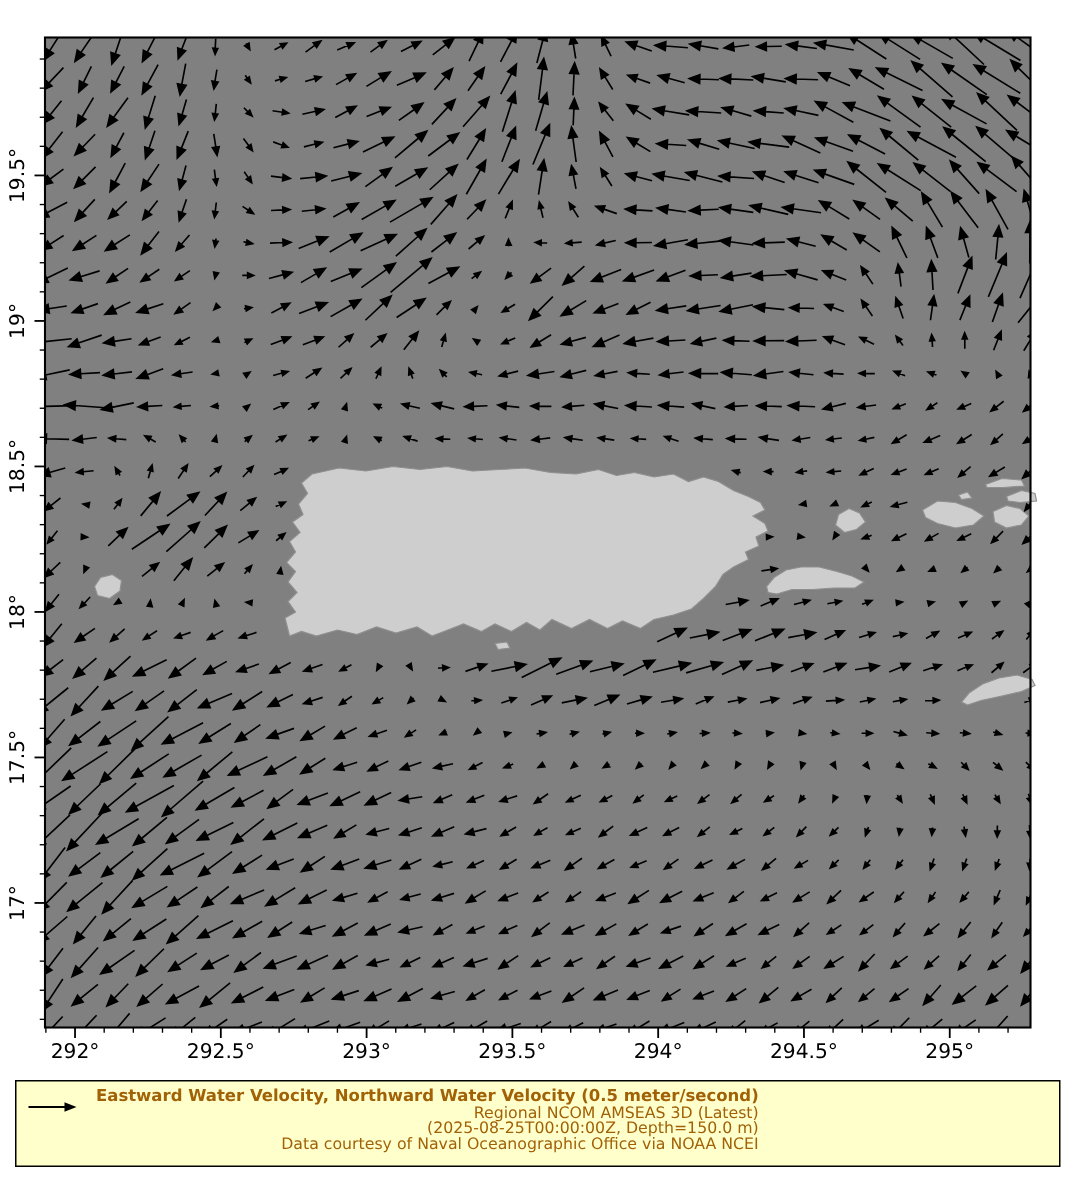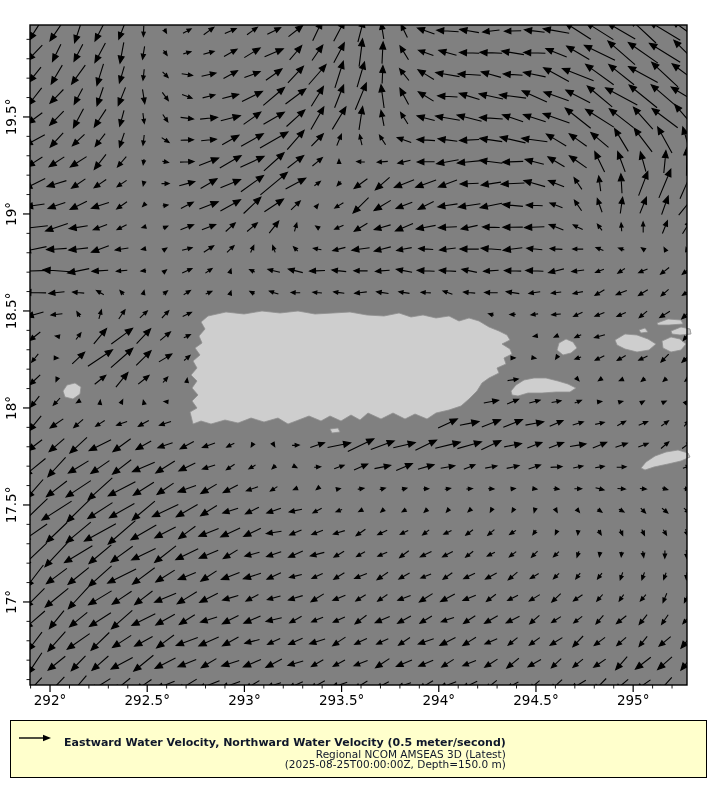--- a/index.html
+++ b/index.html
@@ -2,21 +2,21 @@
 <html><head>
 <meta charset="utf-8">
 <style>
   html,body{margin:0;padding:0;width:720px;height:800px;background:#fff;overflow:hidden;}
   body{font-family:"DejaVu Sans","Liberation Sans",sans-serif;}
   #stage{position:relative;width:720px;height:800px;background:#fff;}
   #plot-svg{position:absolute;left:0;top:0;}
   .legend{position:absolute;left:10px;top:720px;width:697px;height:58px;background:#ffffcc;
           border:1.4px solid #000;box-sizing:border-box;display:flex;align-items:flex-start;}
   .legend-arrow-wrap{flex:0 0 46px;padding-top:7px;padding-left:7px;}
-  .legend-text{padding-top:16px;color:#0f172a;}
+  .legend-text{padding-top:4px;color:#a16207;}
   .legend-text .l1{font-size:11px;font-weight:bold;line-height:11.5px;}
   .legend-text .ln{font-size:10.5px;line-height:10.8px;text-align:right;}
 </style>
 </head>
 <body>
 
 <div id="stage">
   <svg id="plot-svg" width="720" height="800">
       <rect x="30" y="25" width="657" height="660" fill="#808080"></rect>
       <path d="M208,316L226,312L244,314L262,311L280,313L298,311L315,314L333,313L350,312L367,315L384,316L399,313L411,317L423,315L436,318L449,316L459,321L469,318L479,321L489,327L499,331L507,335L510,340L502,344L510,349L512,354L504,358L506,364L497,368L499,373L489,378L482,383L477,391L469,399L461,406L449,410L436,413L427,419L415,414L405,419L393,413L381,419L368,413L360,420L351,415L341,421L330,416L321,421L309,416L296,421L288,424L278,418L264,422L251,418L238,423L225,420L211,424L201,421L193,424L190,412L197,408L192,401L198,395L192,388L197,381L191,375L197,368L193,361L200,355L195,348L202,343L199,336L205,329L201,322Z" fill="#cecece" stroke="#8f8f8f" stroke-width="0.8"></path>
@@ -996,15 +996,16 @@
     <div class="legend-arrow-wrap">
       <svg width="36" height="10">
         <line x1="1" y1="5" x2="27" y2="5" stroke="#000" stroke-width="1.4"></line>
         <path d="M33,5 L25,1.8 L25,8.2 Z" fill="#000"></path>
       </svg>
     </div>
     <div class="legend-text">
       <div class="l1">Eastward Water Velocity, Northward Water Velocity (0.5 meter/second)</div>
       <div class="ln">Regional NCOM AMSEAS 3D (Latest)</div>
       <div class="ln">(2025-08-25T00:00:00Z, Depth=150.0 m)</div>
+      <div class="ln">Data courtesy of Naval Oceanographic Office via NOAA NCEI</div>
     </div>
   </div>
 </div>
 
 </body></html>

